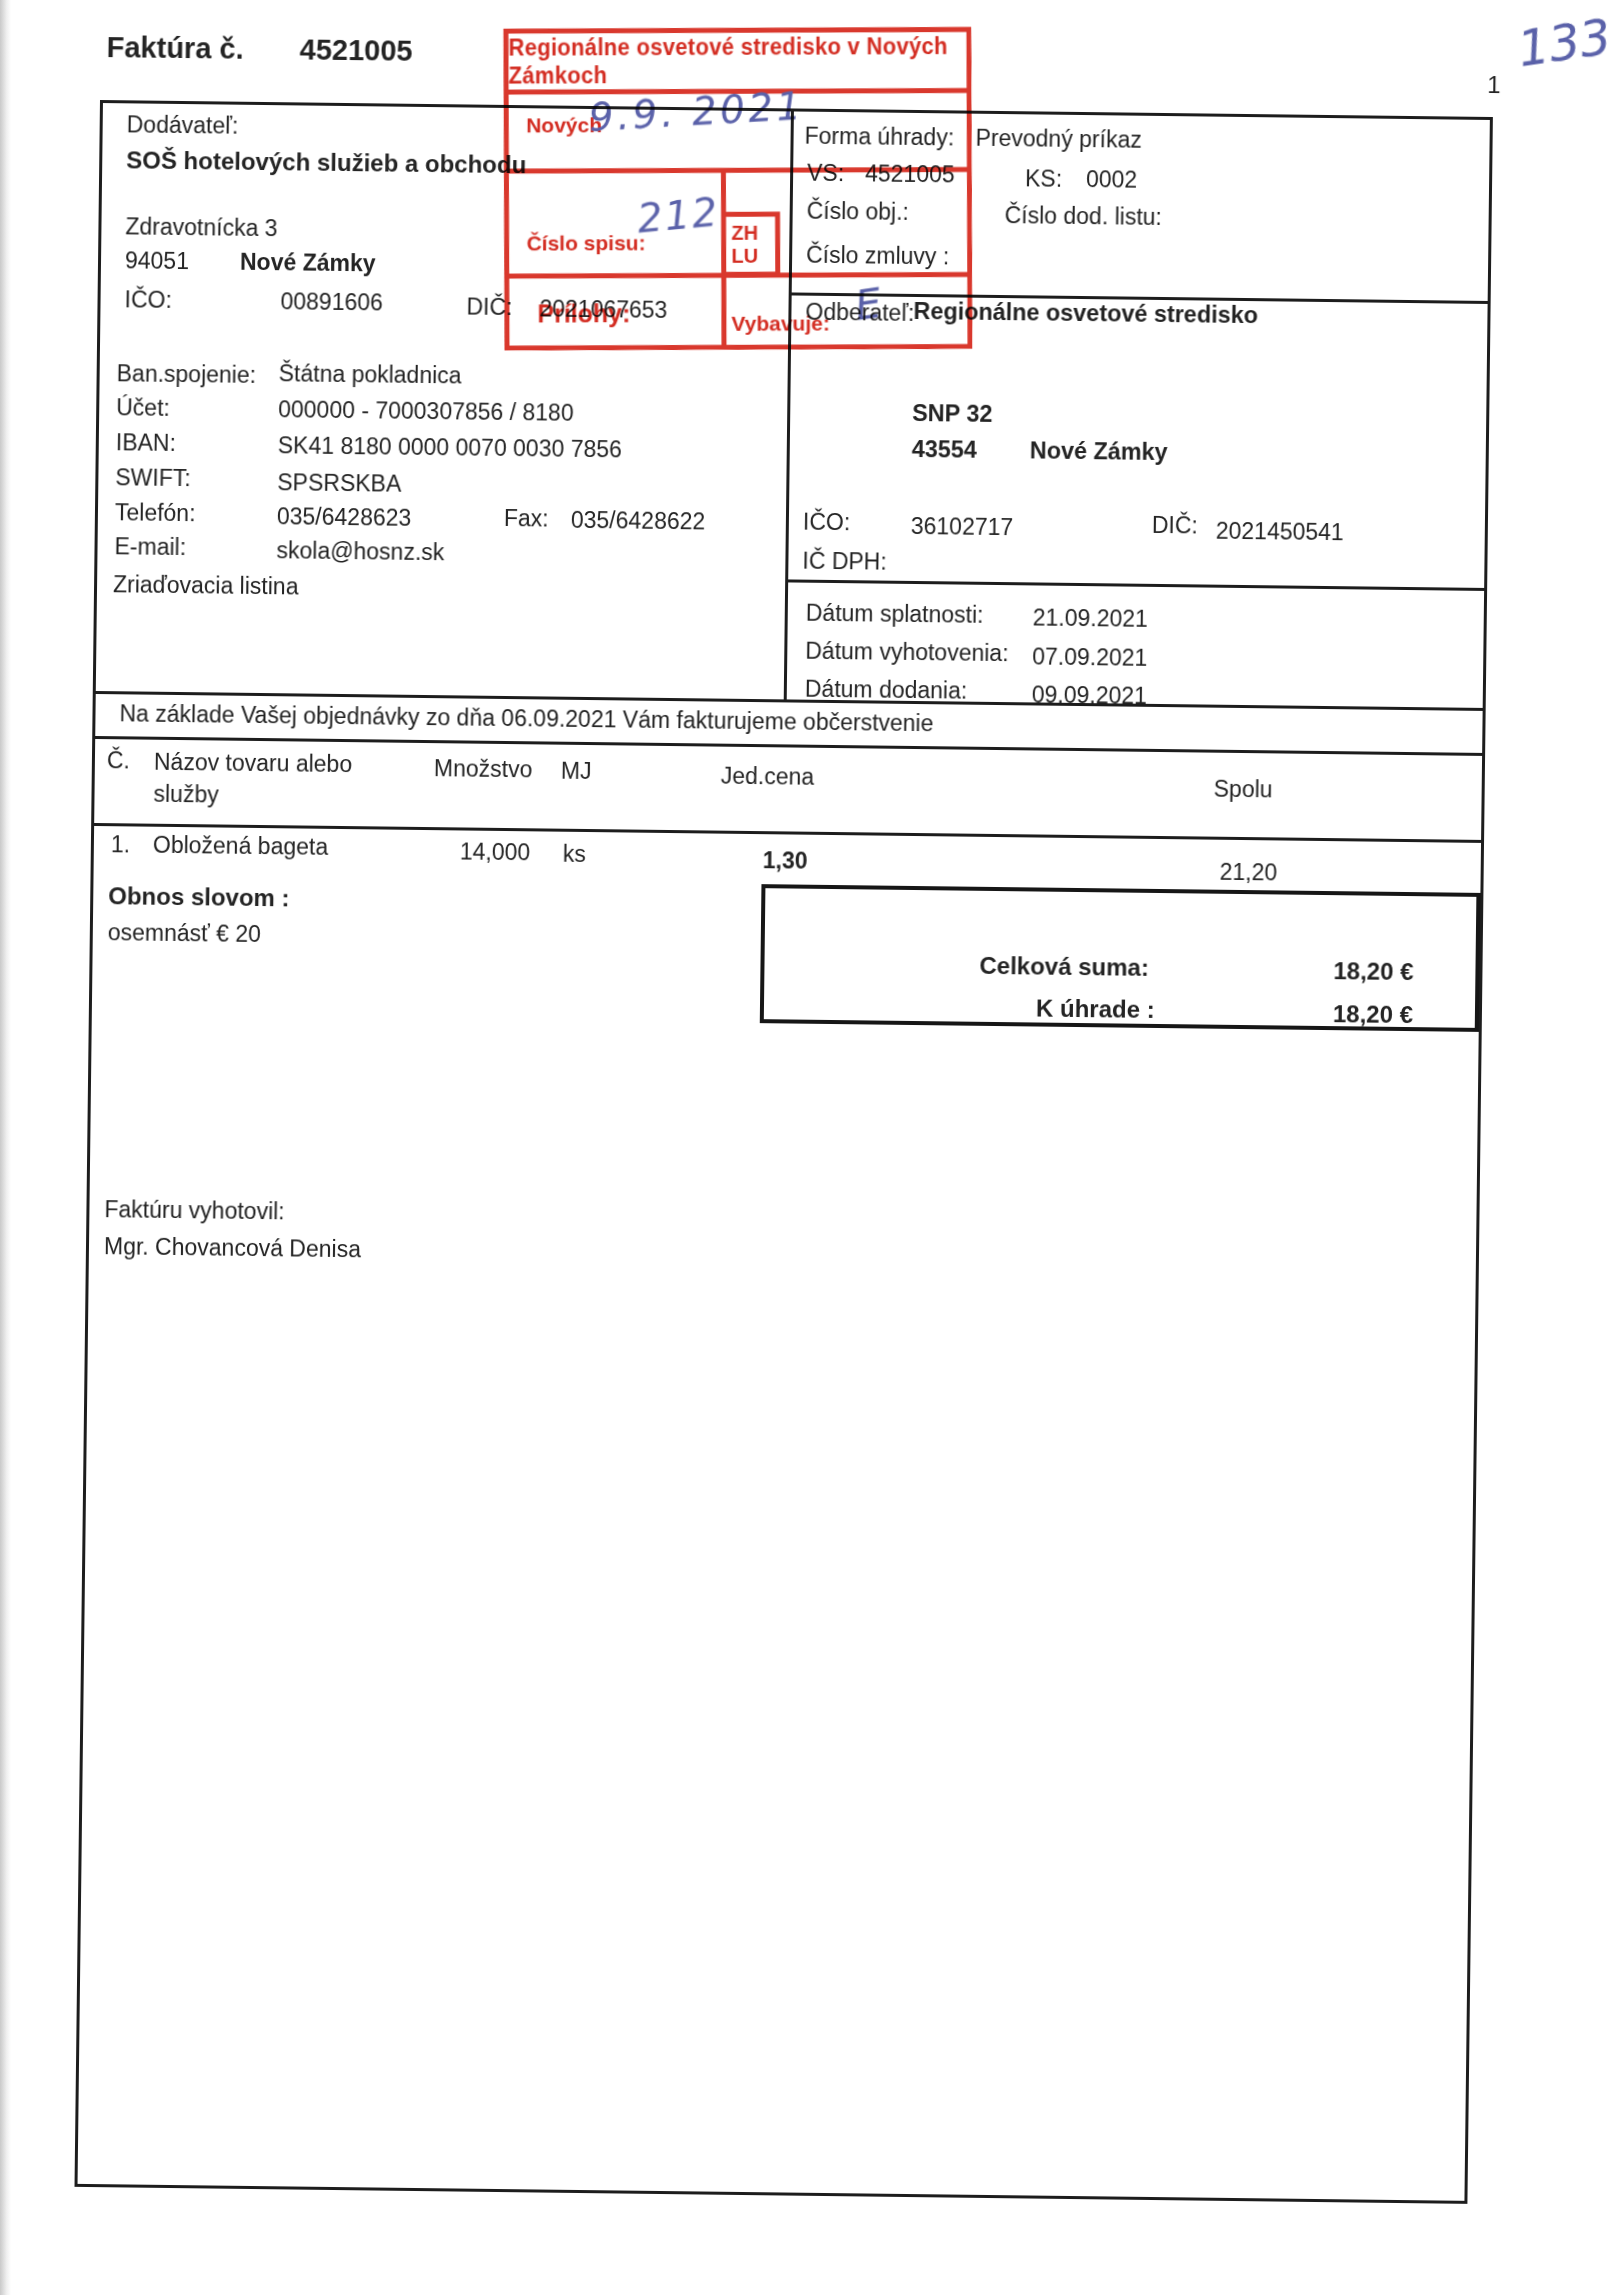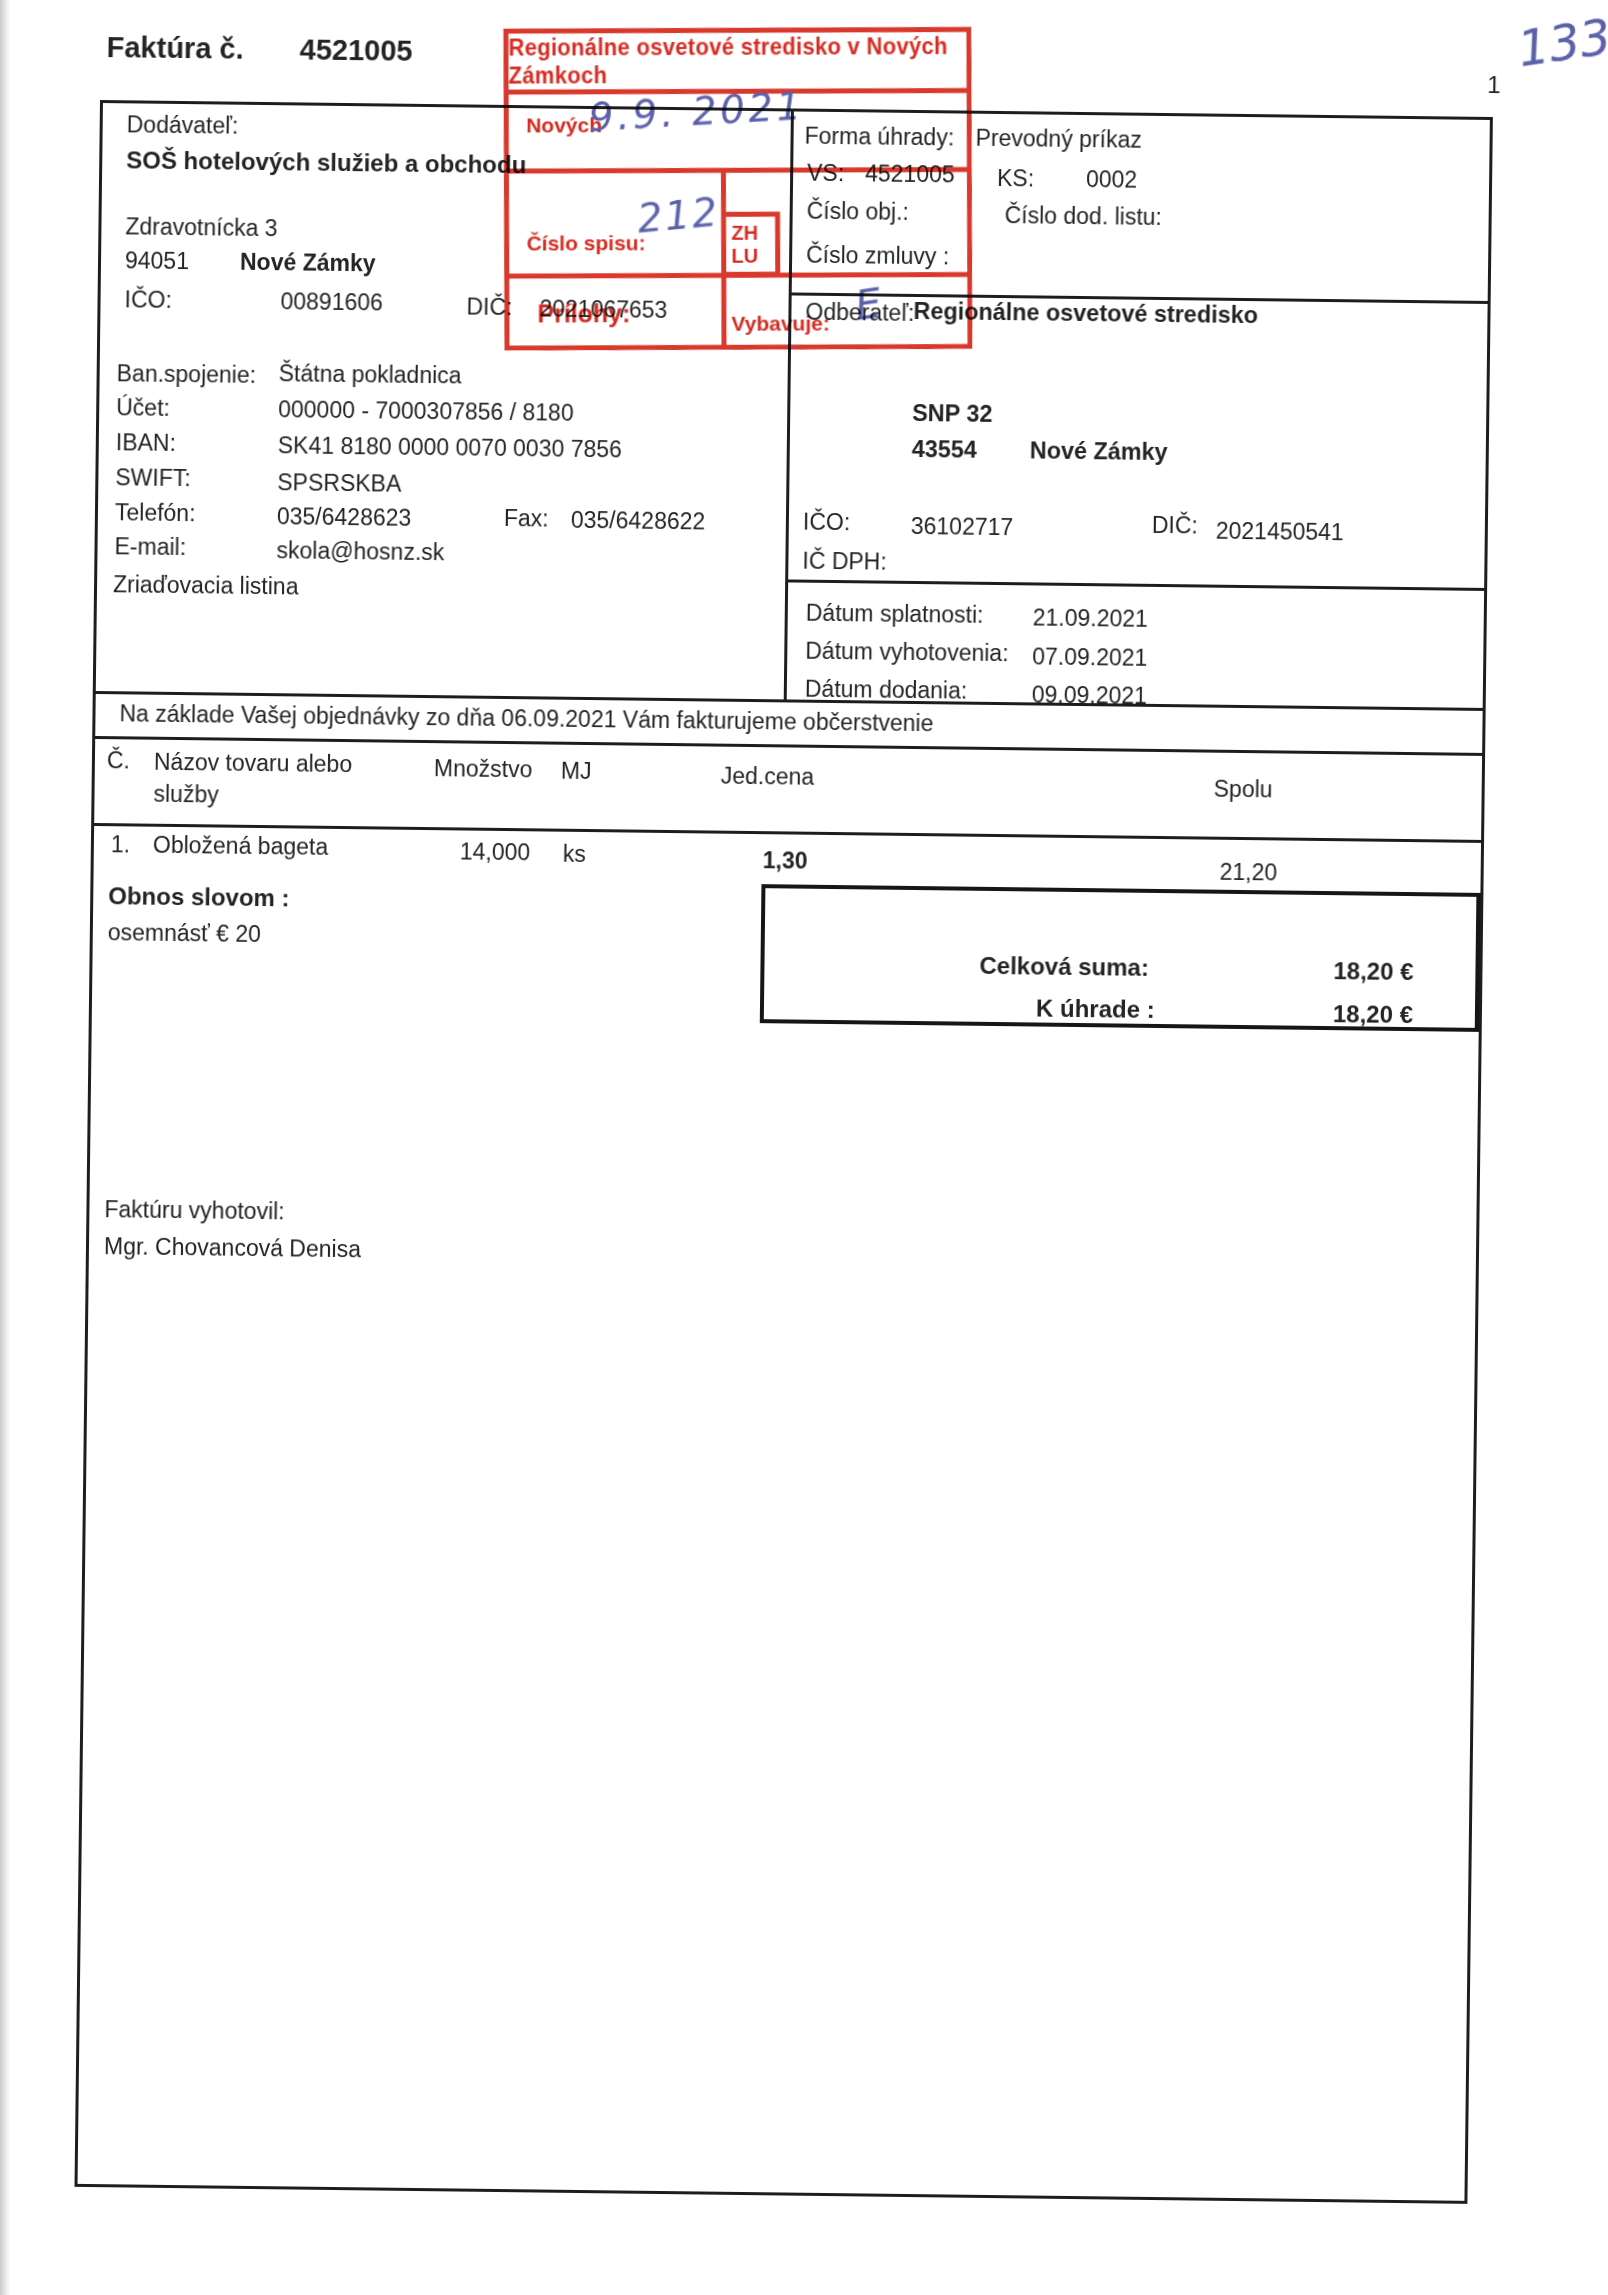--- a/index.html
+++ b/index.html
@@ -82,21 +82,21 @@
   <span class="t" style="left:509px;top:501px;">Fax:</span>
   <span class="t" style="left:576px;top:502px;">035/6428622</span>
   <span class="t" style="left:120px;top:534px;">E-mail:</span>
   <span class="t" style="left:282px;top:536px;">skola@hosnz.sk</span>
   <span class="t" style="left:119px;top:572px;">Zriaďovacia listina</span>
 
   <span class="t" style="left:805px;top:115px;">Forma úhrady:</span>
   <span class="t" style="left:976px;top:115px;">Prevodný príkaz</span>
   <span class="t" style="left:808px;top:152px;">VS:</span>
   <span class="t" style="left:866px;top:152px;">4521005</span>
-  <span class="t" style="left:998px;top:155px;">KS:</span>
+  <span class="t" style="left:1026px;top:155px;">KS:</span>
   <span class="t" style="left:1087px;top:155px;">0002</span>
   <span class="t" style="left:808px;top:190px;">Číslo obj.:</span>
   <span class="t" style="left:1006px;top:192px;">Číslo dod. listu:</span>
   <span class="t" style="left:808px;top:234px;">Číslo zmluvy :</span>
 
   <span class="t" style="left:808px;top:291px;">Odberateľ:</span>
   <span class="t b" style="left:916px;top:289px;font-size:23.4px;">Regionálne osvetové stredisko</span>
   <span class="t b" style="left:916px;top:391px;font-size:23.4px;">SNP 32</span>
   <span class="t b" style="left:916px;top:427px;font-size:23.4px;">43554</span>
   <span class="t b" style="left:1034px;top:427px;font-size:23.4px;">Nové Zámky</span>

